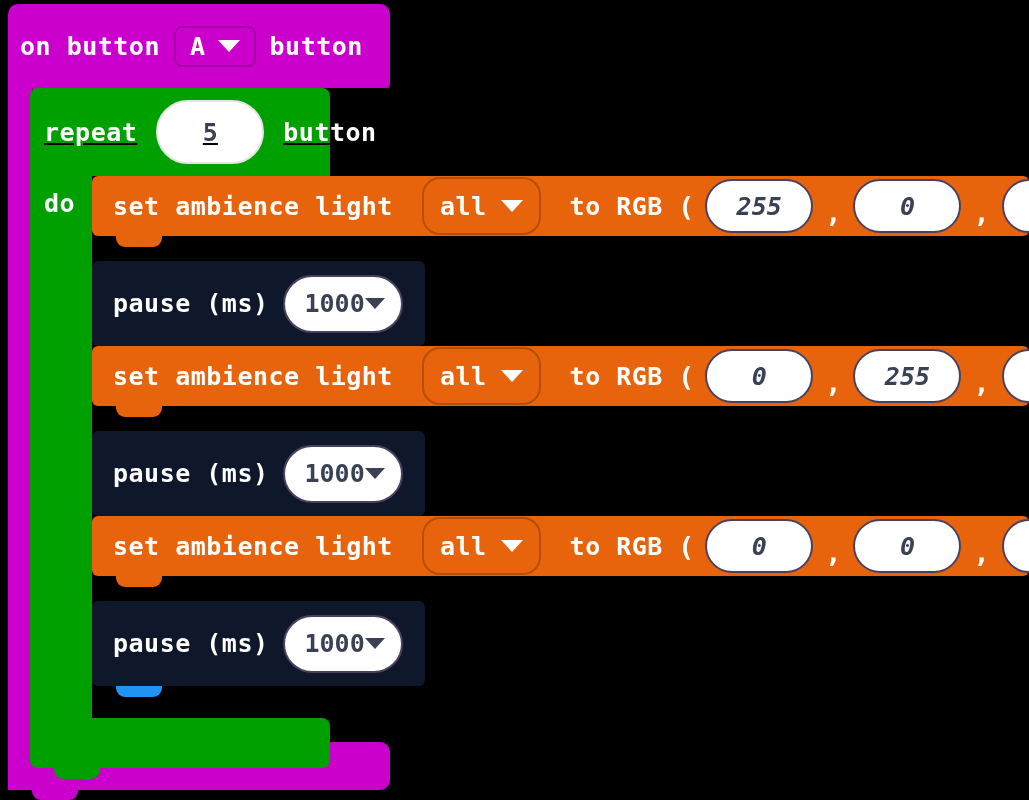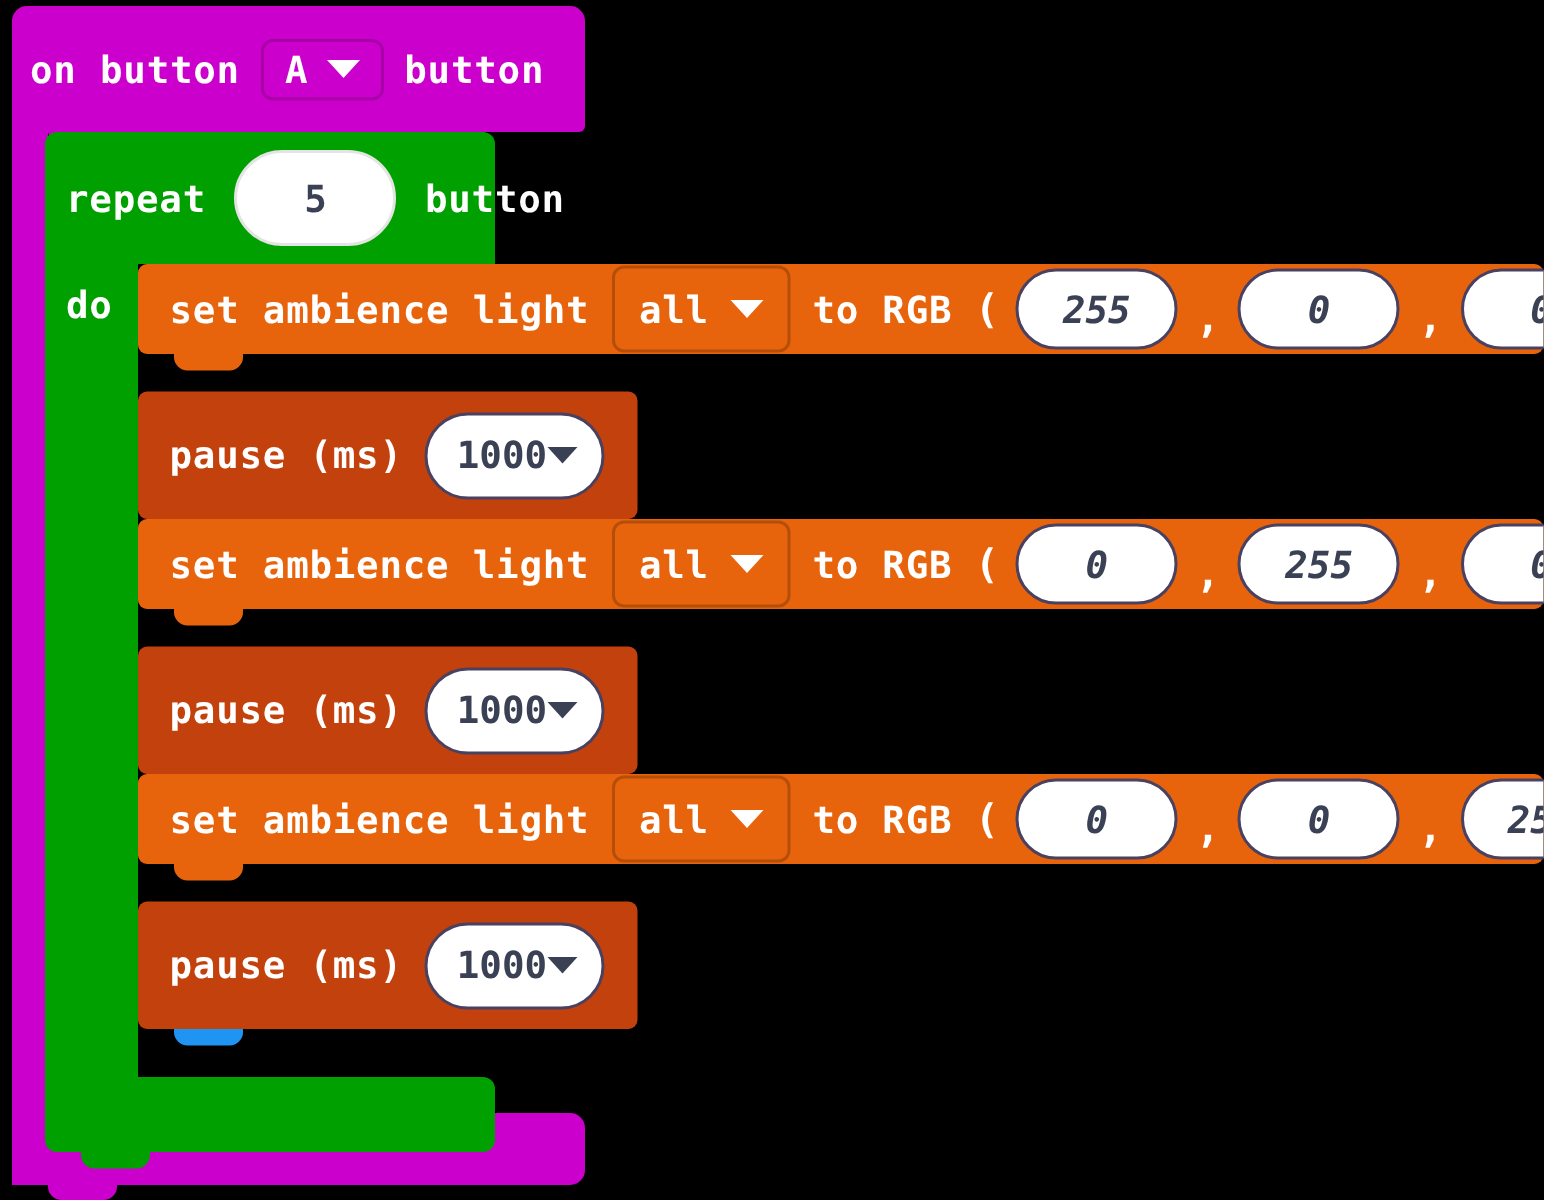--- a/index.html
+++ b/index.html
@@ -73,48 +73,48 @@
   #loop-inner-notch{
     left:116px;top:176px;width:46px;height:11px;background:#00A000;
     border-radius:0 0 9px 9px;
   }
   #loop-bottom-notch{
     left:54px;top:768px;width:46px;height:11px;background:#00A000;
     border-radius:0 0 9px 9px;
   }
   #loop-head-row{
     position:absolute;left:44px;top:88px;height:88px;
-    display:flex;align-items:center;gap:14px;
+    display:flex;align-items:center;gap:14px;text-decoration:underline;
   }
   #loop-do-label{position:absolute;left:44px;top:176px;height:40px;
     display:flex;align-items:flex-end;}
 
   
   .stmt{
     position:absolute;left:92px;box-sizing:border-box;
     display:flex;align-items:center;
     padding-left:12px;border-radius:6px;
   }
   .stmt .notch{
     position:absolute;left:24px;bottom:-11px;width:46px;height:11px;
     border-radius:0 0 9px 9px;
   }
   .amb{background:#E8640C;height:60px;width:937px;}
   .amb .notch{background:#E8640C;}
-  .pau{background:#c2410c;height:85px;width:333px;}
+  .pau{background:#0f172a;height:85px;width:333px;}
   .pau .notch{background:#2094F3;}
 
   .row-inner{display:flex;align-items:center;gap:0px;}
   .txt{margin:0 9px;}
 
   
   .dd-orange{
     display:inline-flex;align-items:center;justify-content:space-between;gap:14px;
-    border:2px solid rgba(0,0,0,0.22);border-radius:8px;
-    padding:7px 16px;margin:0 6px;box-sizing:border-box;height:58px;
+    border:2px solid rgba(0,0,0,0.22);border-radius:18px;
+    padding:7px 16px;margin:0 20px;box-sizing:border-box;height:58px;
   }
 
   
   .numfield{
     display:inline-flex;align-items:center;justify-content:center;
     background:#ffffff;border:2px solid #4A4160;border-radius:999px;
     height:50px;min-width:52px;padding:0 16px;margin:0 5px;
     color:#3B4155;font-size:25px;font-weight:bold;line-height:1;
   }
   .numfield.wide{min-width:72px;font-style:italic;}

